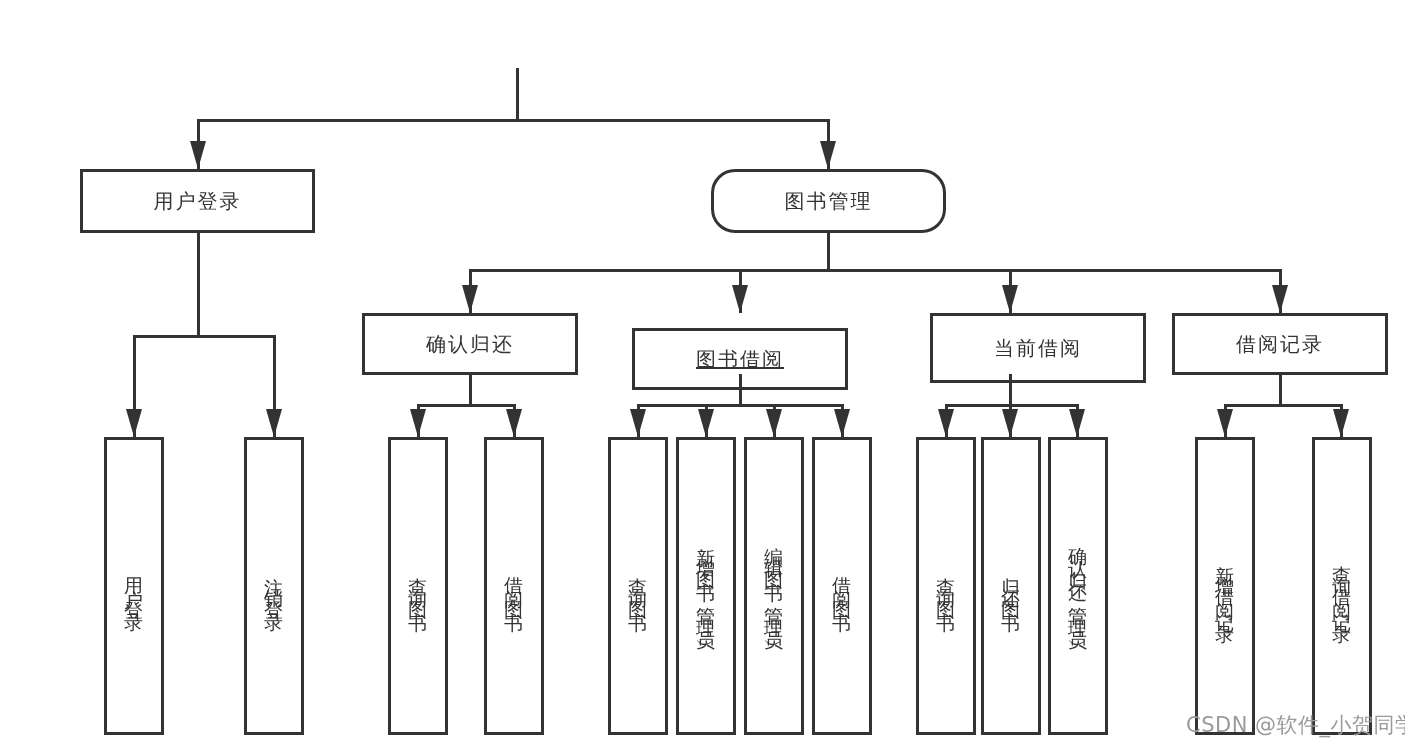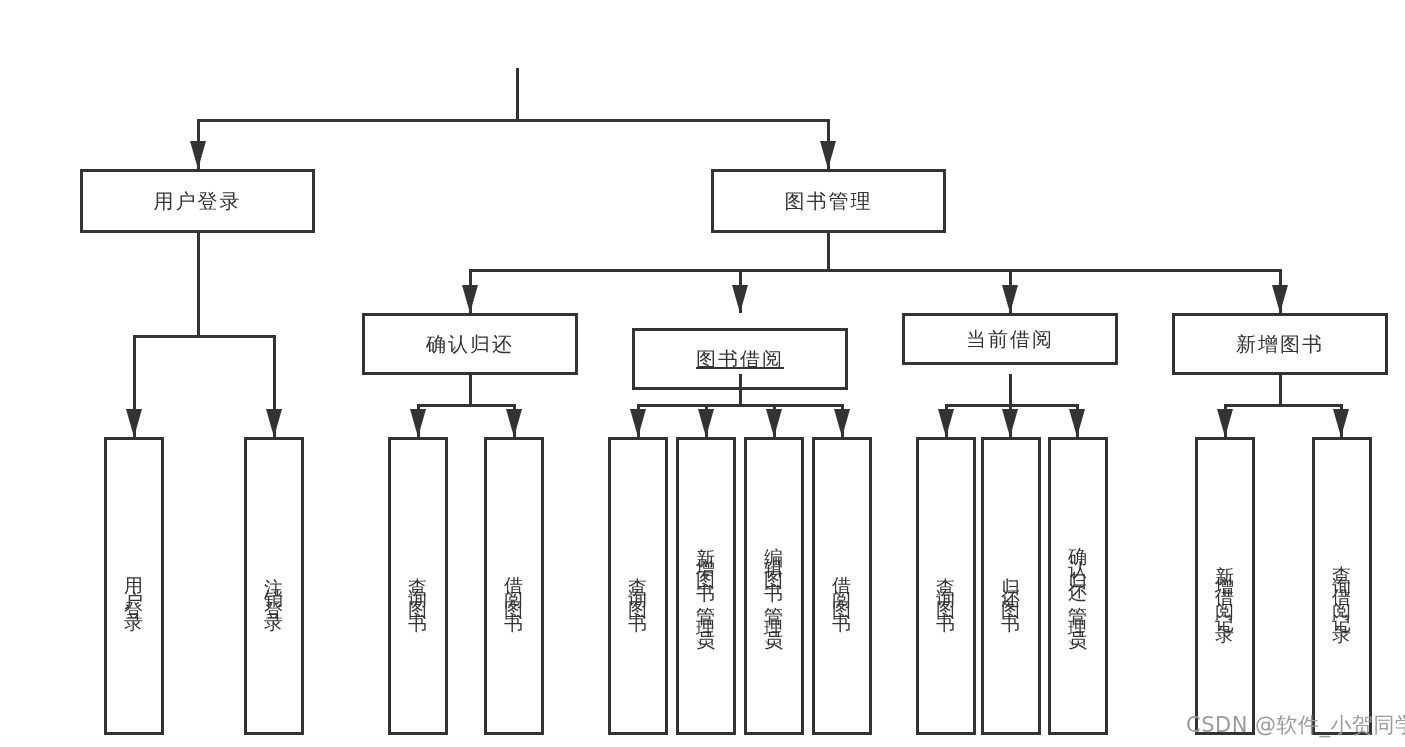--- a/index.html
+++ b/index.html
@@ -35,38 +35,38 @@
 </head>
 <body>
 
 <div class="canvas">
 
 
   <div class="box" style="left:80px;top:169px;width:235px;height:64px;">
     <span>用户登录</span>
   </div>
 
-  <div class="box" style="left:711px;top:169px;width:235px;height:64px;">
+  <div class="box" style="left:711px;top:169px;width:235px;height:64px;border-radius:24px;">
     <span>图书管理</span>
   </div>
 
   <div class="box" style="left:362px;top:313px;width:216px;height:62px;">
     <span>确认归还</span>
   </div>
 
   <div class="box" style="left:632px;top:328px;width:216px;height:62px;text-decoration:underline;">
     <span>图书借阅</span>
   </div>
 
-  <div class="box" style="left:902px;top:313px;width:216px;height:52px;">
+  <div class="box" style="left:930px;top:313px;width:216px;height:70px;">
     <span>当前借阅</span>
   </div>
 
   <div class="box" style="left:1172px;top:313px;width:216px;height:62px;">
-    <span>新增图书</span>
+    <span>借阅记录</span>
   </div>
 
   <div class="leaf" style="left:104px;top:437px;width:60px;height:298px;">
     <span>用户登录</span>
   </div>
   <div class="leaf" style="left:244px;top:437px;width:60px;height:298px;">
     <span>注销登录</span>
   </div>
 
   <div class="leaf" style="left:388px;top:437px;width:60px;height:298px;">

